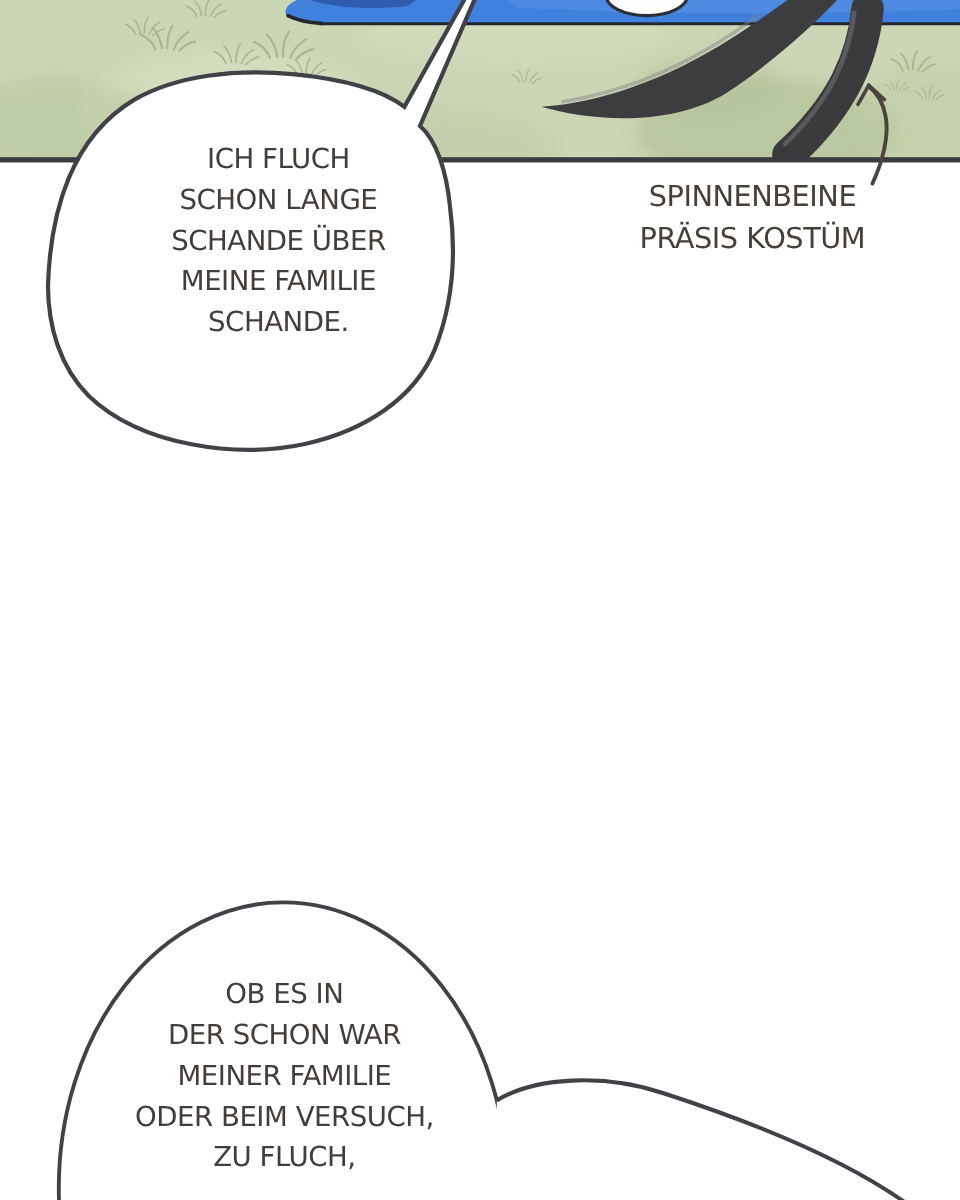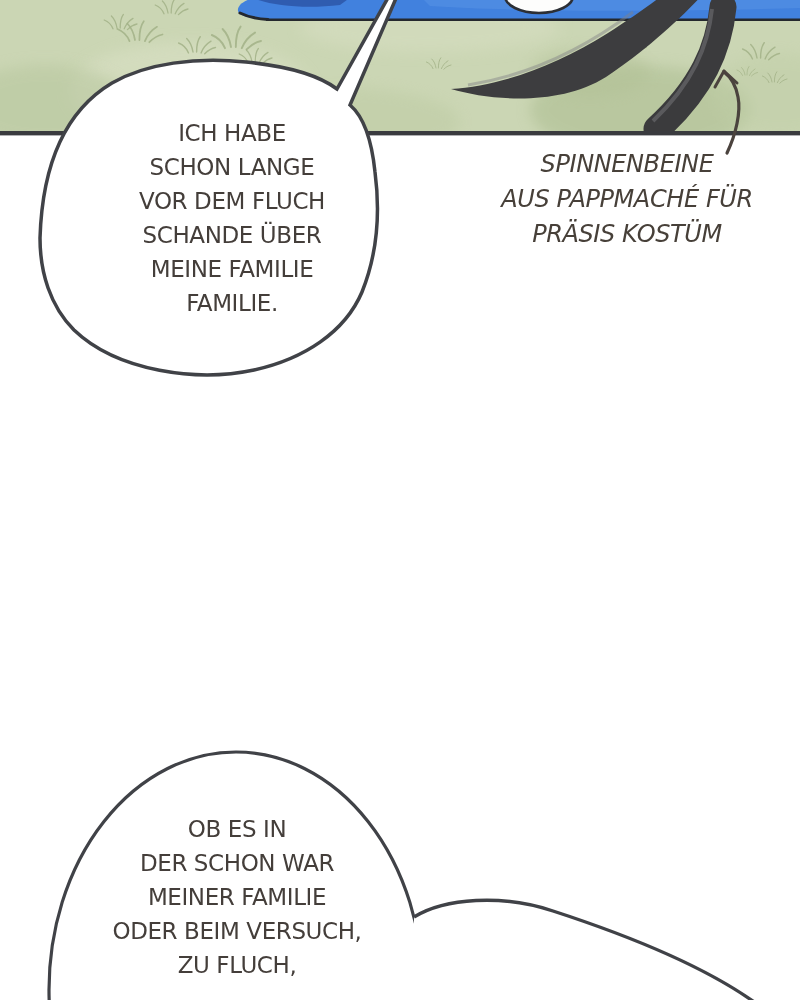--- a/index.html
+++ b/index.html
@@ -18,21 +18,20 @@
     white-space:nowrap;
   }
   .bubble-text{
     font-size:23px;
     line-height:34px;
     letter-spacing:-0.4px;
   }
   .caption-text{
     font-size:24px;
     line-height:35px;
-    font-style:italic;
     letter-spacing:-0.4px;
     color:#474039;
   }
   #bubble1-text{left:67px;top:116px;width:330px;}
   #caption-text{left:462px;top:147px;width:330px;}
   #bubble2-text{left:70px;top:812px;width:334px;line-height:34px;}
 </style>
 </head>
 <body>
 
@@ -110,31 +109,29 @@
 
     <ellipse cx="236" cy="990" rx="187" ry="238" fill="#ffffff" stroke="#404247" stroke-width="3.2"></ellipse>
 
     <path d="M 414,917 C 445,898 502,894 553,911 C 633,937 706,967 757,1004 L 770,1025 L 414,1025 Z" fill="#ffffff"></path>
     <path d="M 414,917 C 445,898 502,894 553,911 C 633,937 706,967 757,1004" fill="none" stroke="#404247" stroke-width="3.4"></path>
 
     <path d="M 40,238 C 42,175 60,114 112,83 C 147,63 196,57 246,62 C 286,66 317,74 337,89 L 389,-4 L 397,-4 L 350,105 C 364,117 372,143 375,172 C 380,210 378,252 362,292 C 345,332 304,359 254,370 C 198,382 118,372 74,330 C 50,306 40,272 40,238 Z" fill="#ffffff" stroke="#404247" stroke-width="3.5" stroke-linejoin="miter"></path>
   </svg>
 
   <div id="bubble1-text" class="txt bubble-text">
-    <div>ICH HABE</div>
+    <div>ICH FLUCH</div>
     <div>SCHON LANGE</div>
-    <div>VOR DEM FLUCH</div>
     <div>SCHANDE ÜBER</div>
     <div>MEINE FAMILIE</div>
-    <div>FAMILIE.</div>
+    <div>SCHANDE.</div>
   </div>
 
   <div id="caption-text" class="txt caption-text">
     <div>SPINNENBEINE</div>
-    <div>AUS PAPPMACHÉ FÜR</div>
     <div>PRÄSIS KOSTÜM</div>
   </div>
 
   <div id="bubble2-text" class="txt bubble-text">
     <div>OB ES IN</div>
     <div>DER SCHON WAR</div>
     <div>MEINER FAMILIE</div>
     <div>ODER BEIM VERSUCH,</div>
     <div>ZU FLUCH,</div>
   </div>

